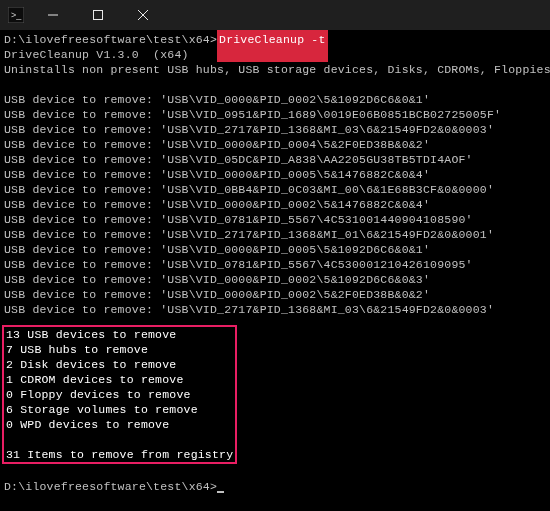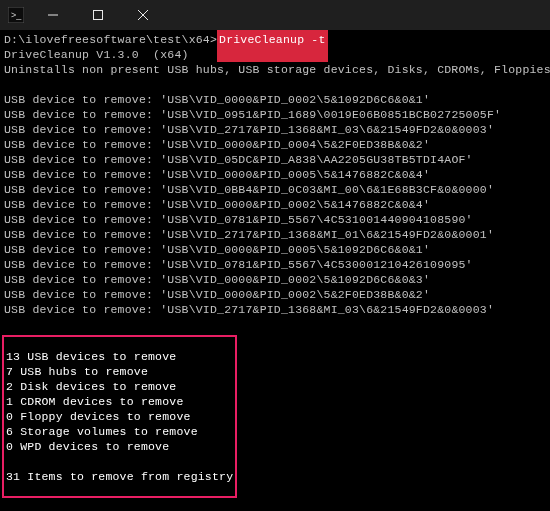--- a/index.html
+++ b/index.html
@@ -56,22 +56,22 @@
 .prompt-line { color: #c0c0c0; }
 .cmd-highlight {
   color: #fff;
   background: #d7263d;
   padding: 16px 2px;
 }
 .summary-box {
   border: 2px solid #e91e63;
   color: #fff;
   display: inline-block;
-  padding: 12px 2px;
-  margin-top: 18px;
+  padding: 0 2px;
+  margin-top: 8px;
   margin-left: -2px;
 }
 .cursor {
   display: inline-block;
   width: 7px;
   height: 2px;
   background: #c0c0c0;
   vertical-align: bottom;
   margin-bottom: 1px;
 }

